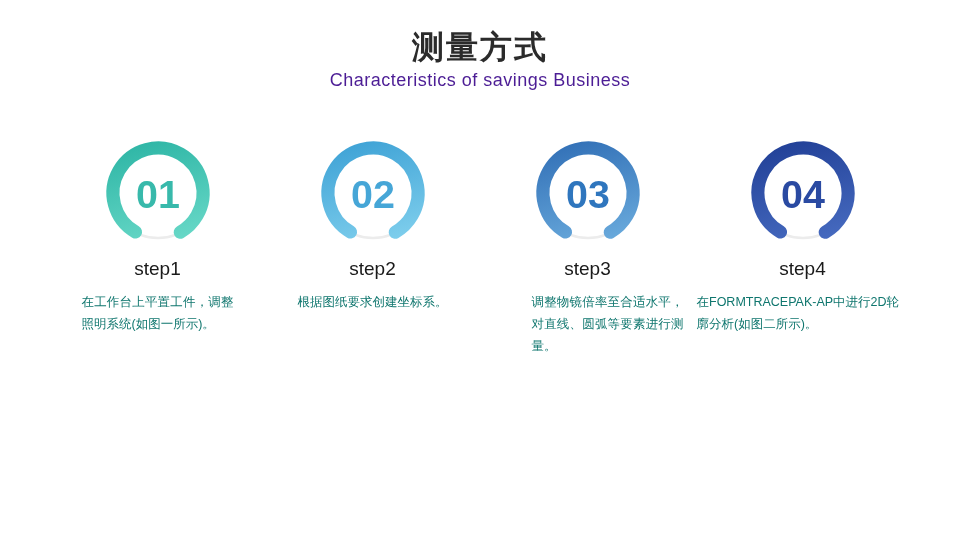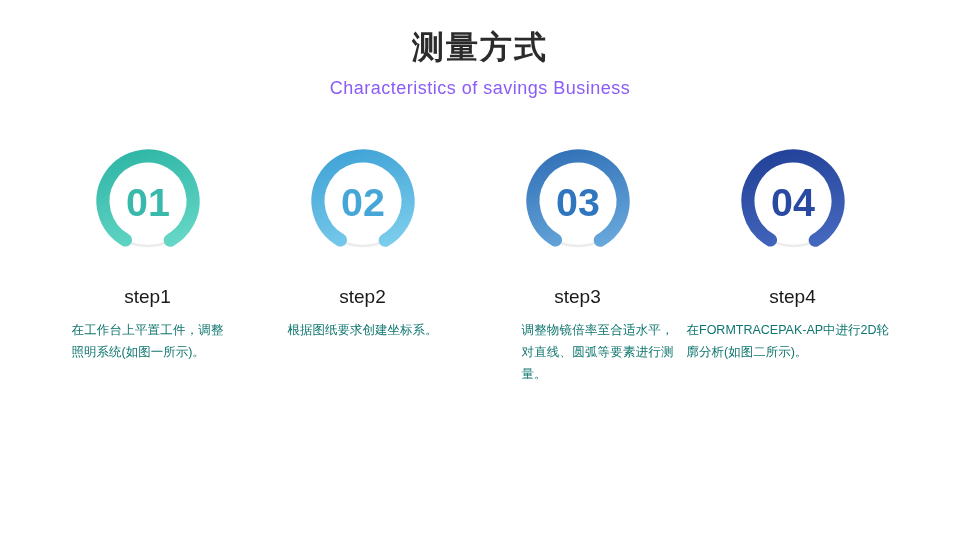--- a/index.html
+++ b/index.html
@@ -12,34 +12,33 @@
   .slide { width: 960px; height: 540px; position: relative; }
 
   .header { text-align: center; padding-top: 26px; }
   .title {
     font-size: 32px;
     font-weight: 700;
     color: #2b2b2b;
     letter-spacing: 2px;
   }
   .subtitle {
-    margin-top: 8px;
     font-size: 18px;
-    color: #8b5cf6;
+    color: #4c1d95;
     letter-spacing: 0.5px;
   }
 
   .steps-row {
     position: absolute;
-    top: 140px;
+    top: 132px;
     left: 50%;
     transform: translateX(-50%);
     width: 880px;
     display: flex;
-    justify-content: flex-start;
+    justify-content: center;
   }
   .step-col {
     width: 215px;
     display: flex;
     flex-direction: column;
     align-items: center;
   }
   .ring-svg { width: 122px; height: 122px; display: block; }
   .ring-bg {
     fill: none;
@@ -53,21 +52,21 @@
     stroke-dasharray: 251.3 50.3;
   }
   .ring-num {
     font-family: "Liberation Sans", sans-serif;
     font-size: 42px;
     font-weight: 700;
     text-anchor: middle;
     dominant-baseline: central;
   }
   .step-label {
-    margin-top: 24px;
+    margin-top: 4px;
     font-size: 19px;
     font-weight: 400;
     color: #1a1a1a;
     text-align: center;
   }
   .step-desc {
     margin-top: 12px;
     font-size: 12.5px;
     line-height: 1.75;
     color: #0f766e;

